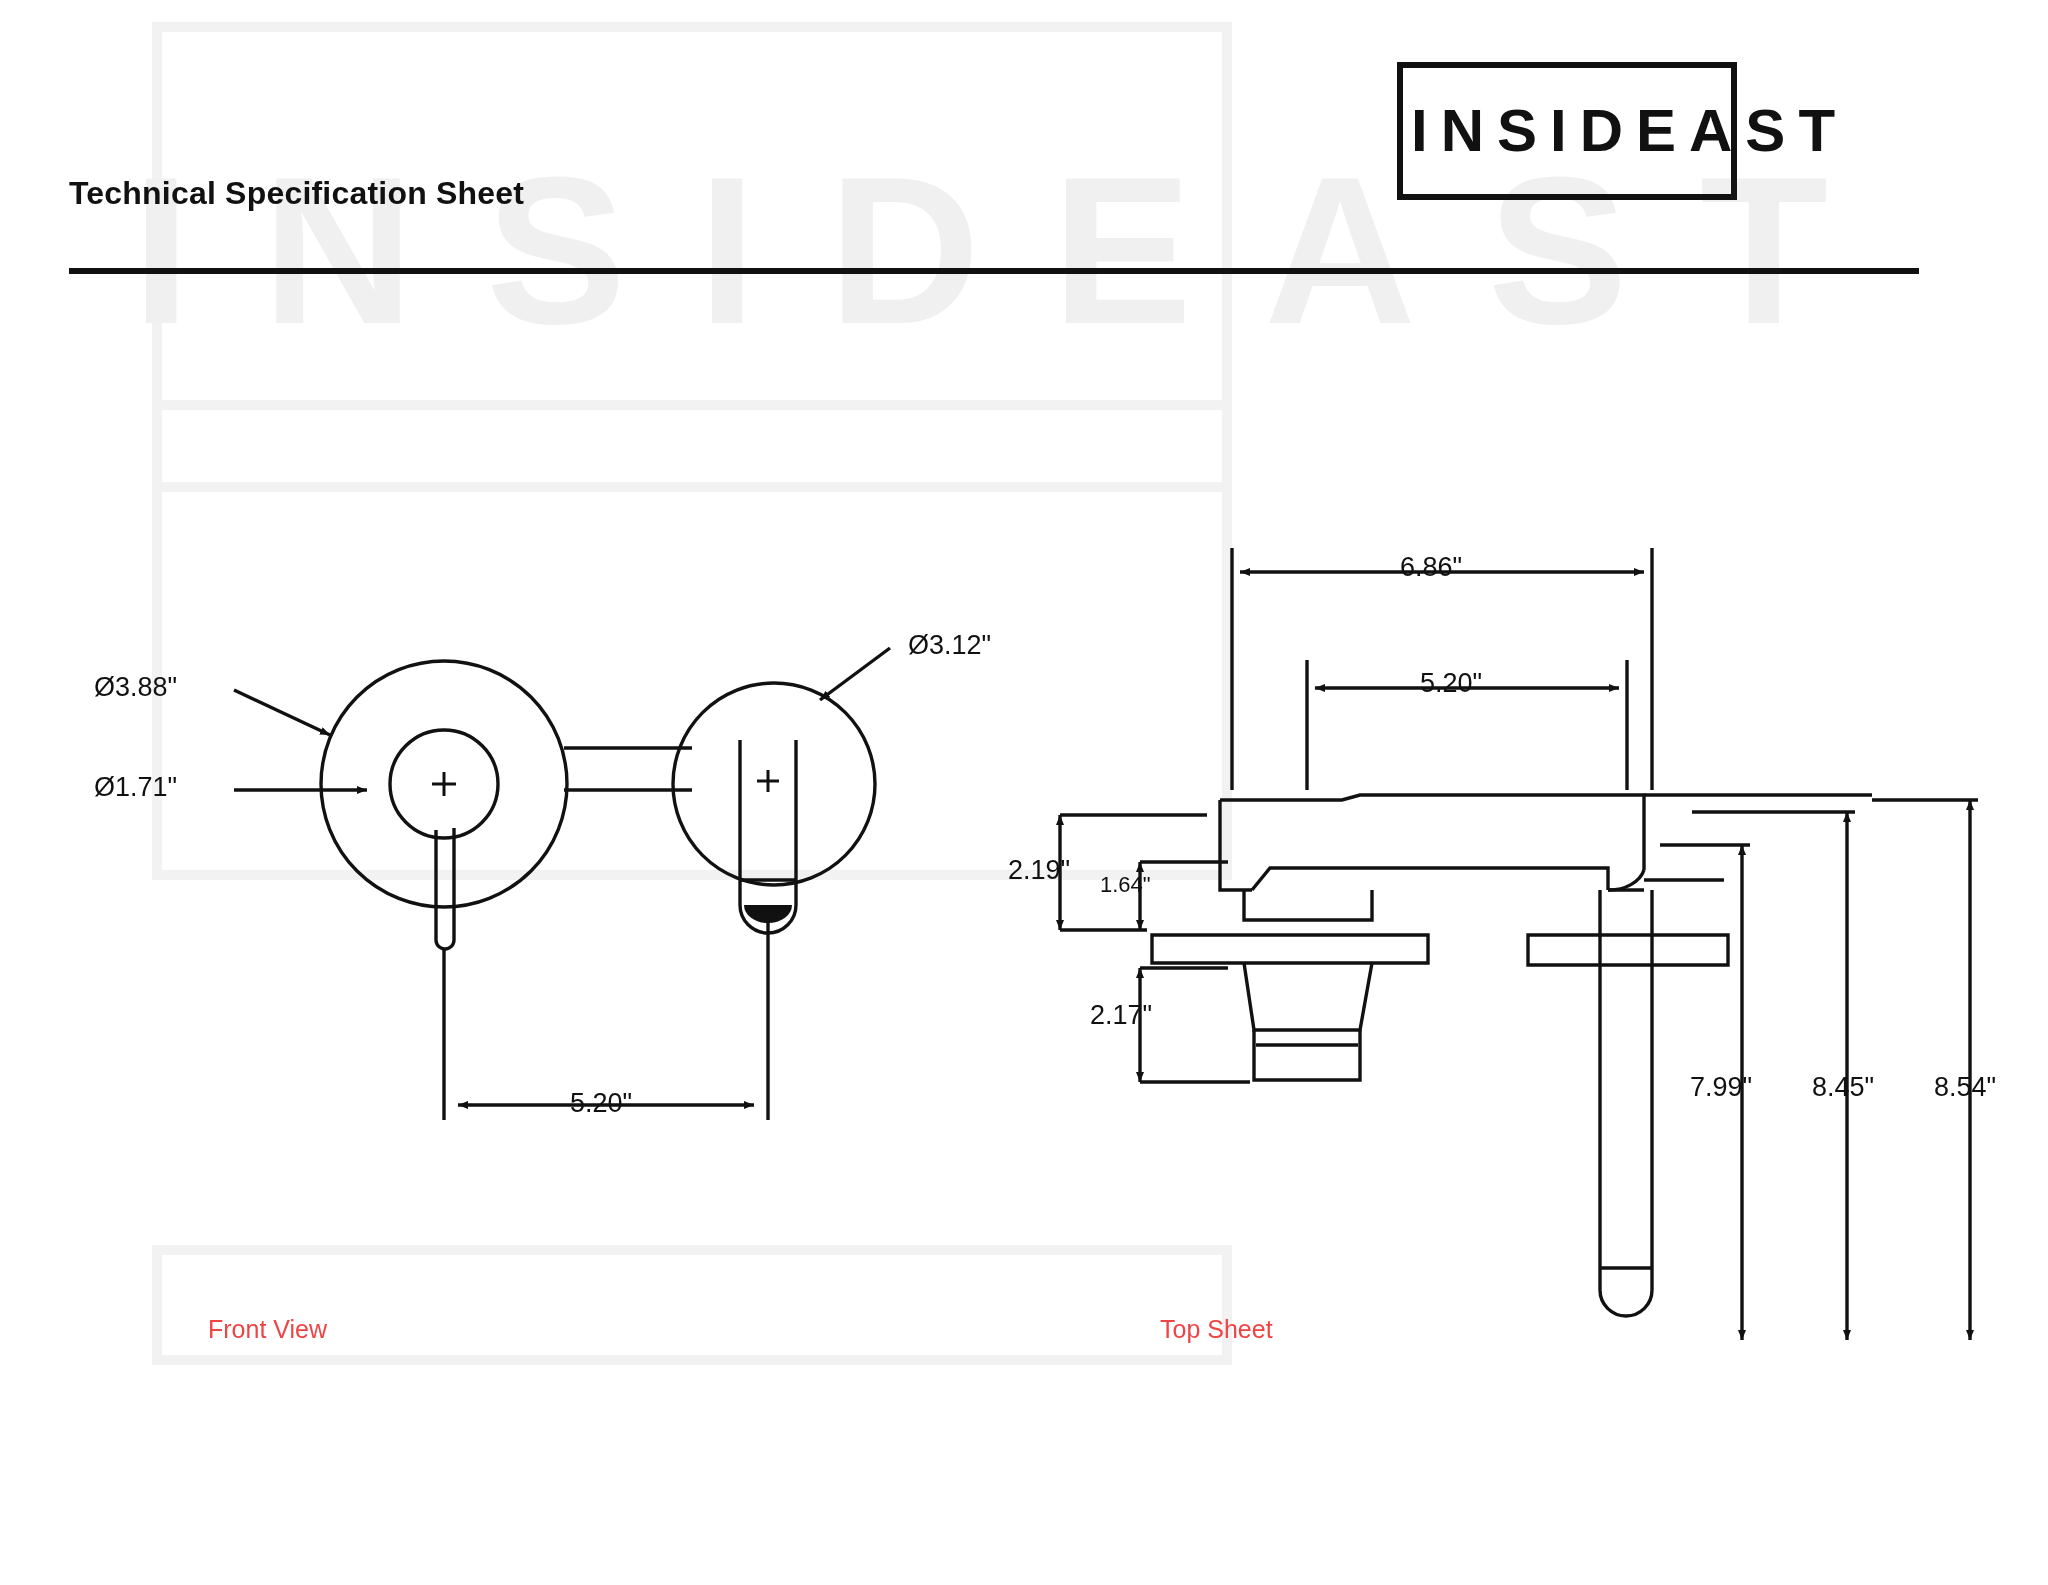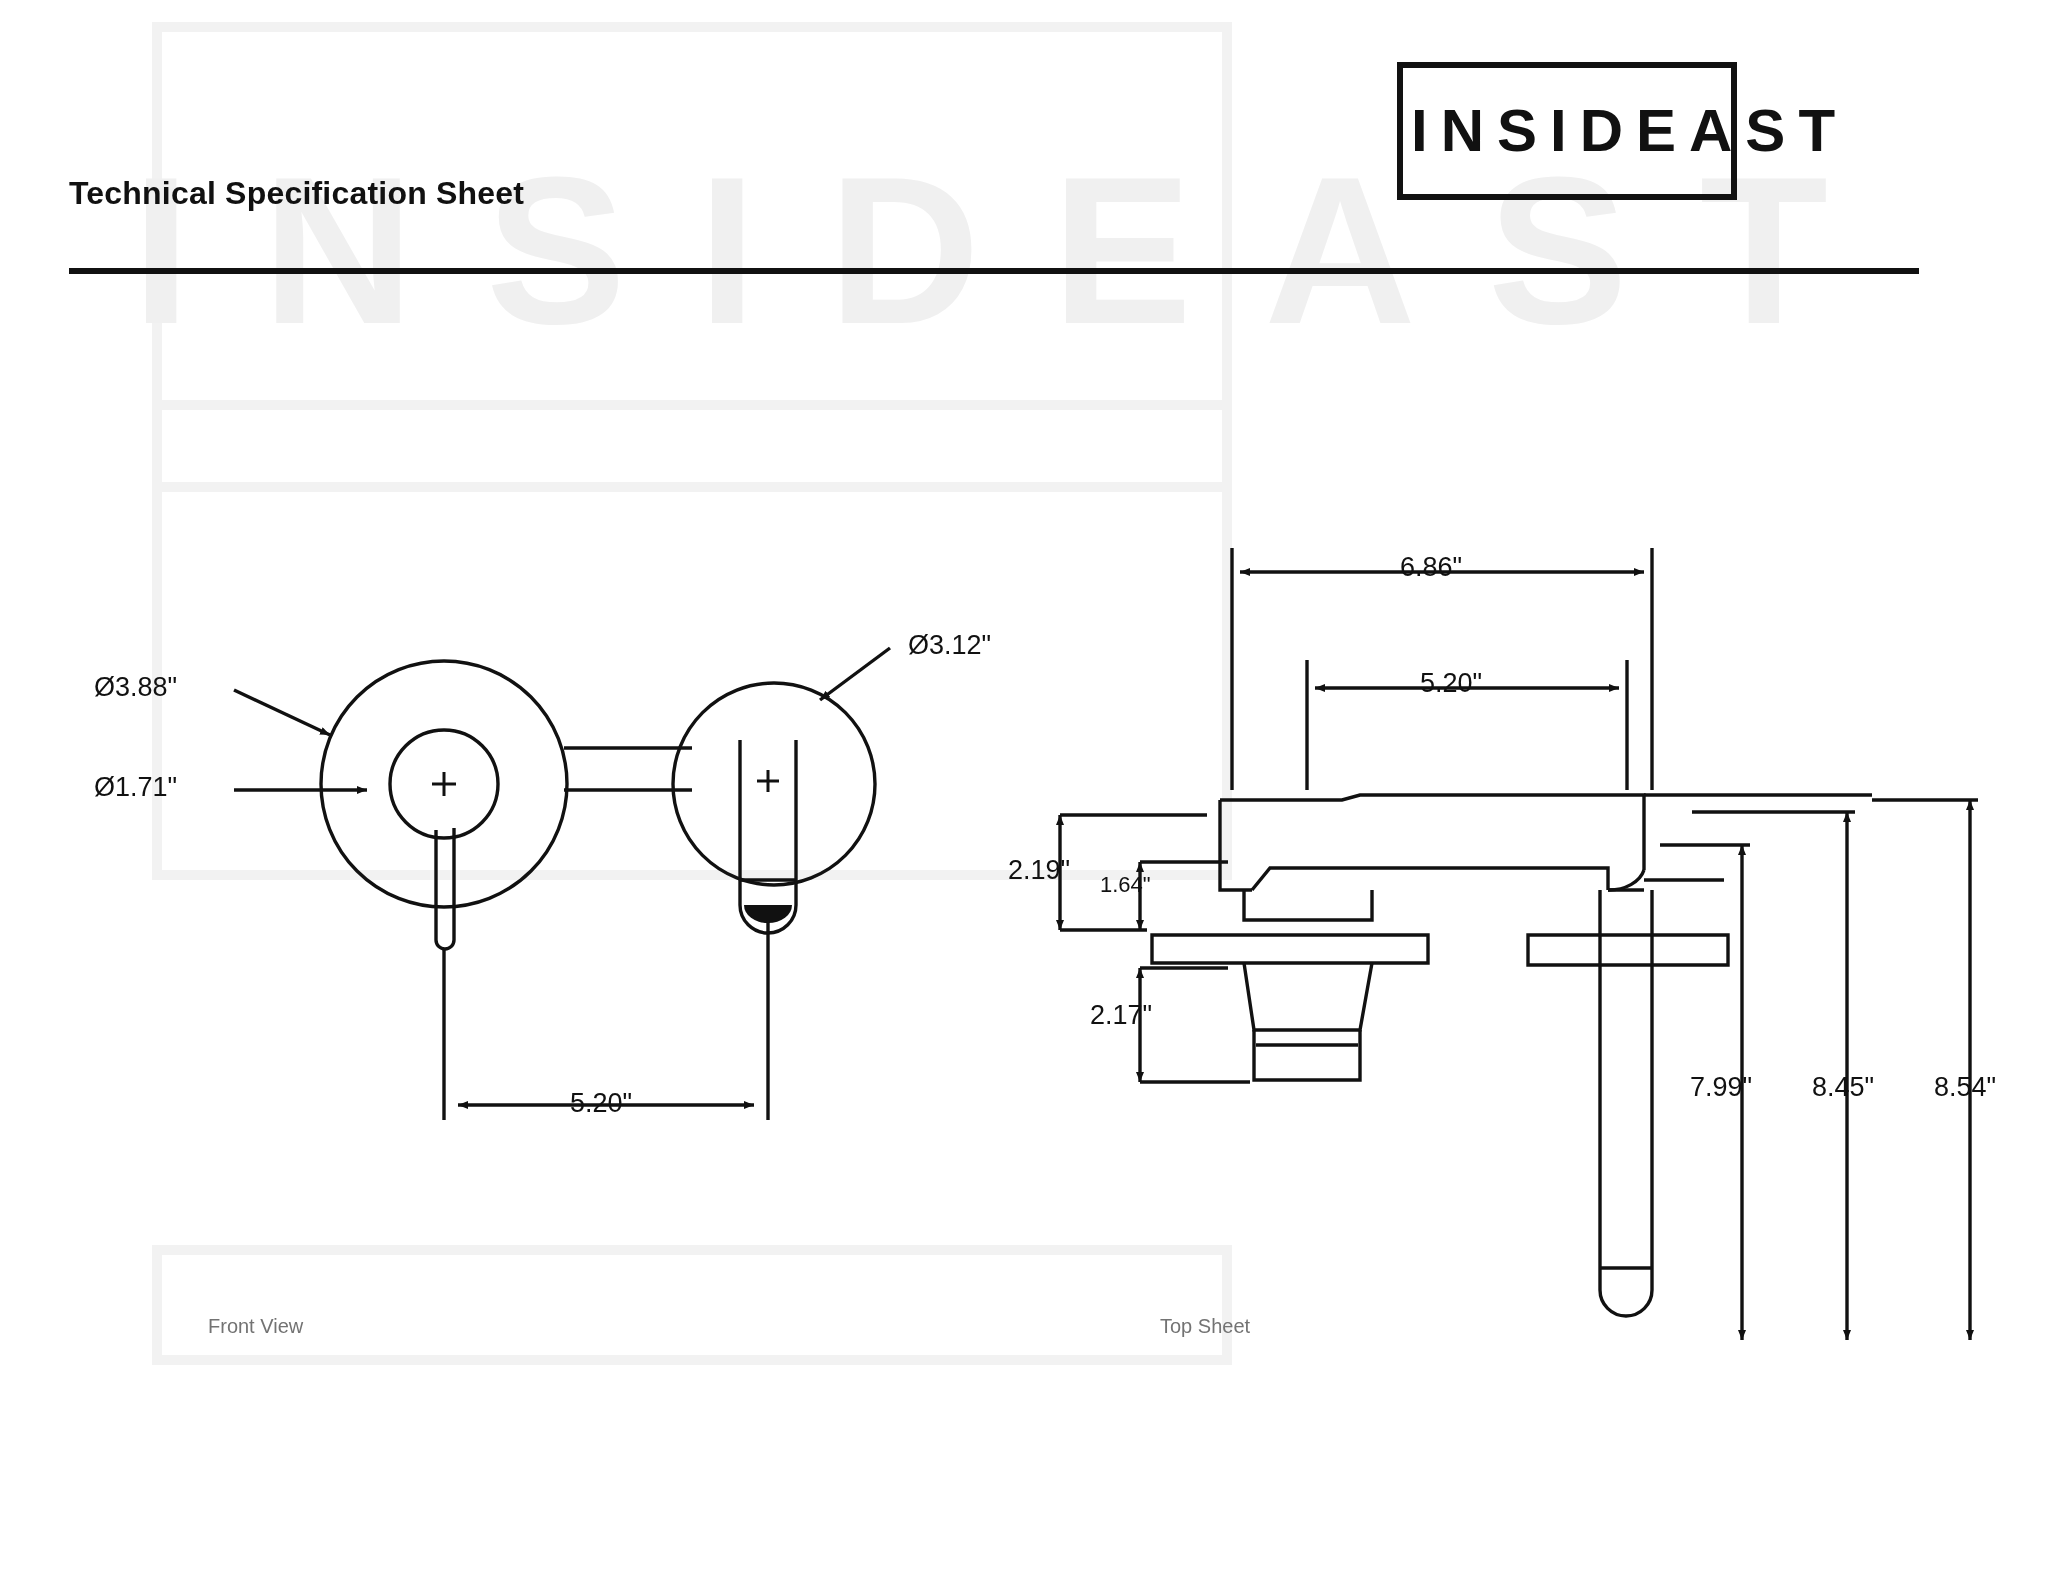--- a/index.html
+++ b/index.html
@@ -115,22 +115,22 @@
   .dim-label {
     position: absolute;
     font-size: 27px;
     color: #111111;
     white-space: nowrap;
     font-family: "Liberation Sans", sans-serif;
   }
   .dim-label.small { font-size: 22px; }
   .view-label {
     position: absolute;
-    font-size: 20px;
-    color: #737373;
+    font-size: 25px;
+    color: #ef4444;
     white-space: nowrap;
   }
 </style>
 </head>
 <body>
 
 <div class="sheet">
 
   <div class="watermark">
     <div class="wm-box wm-box-1"></div>

